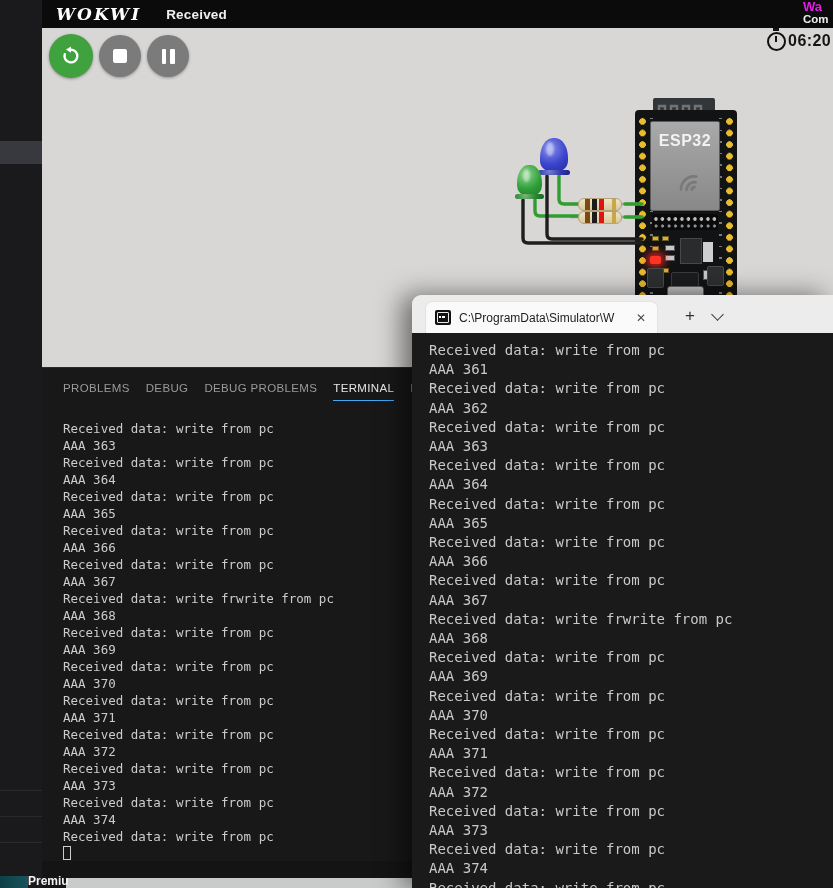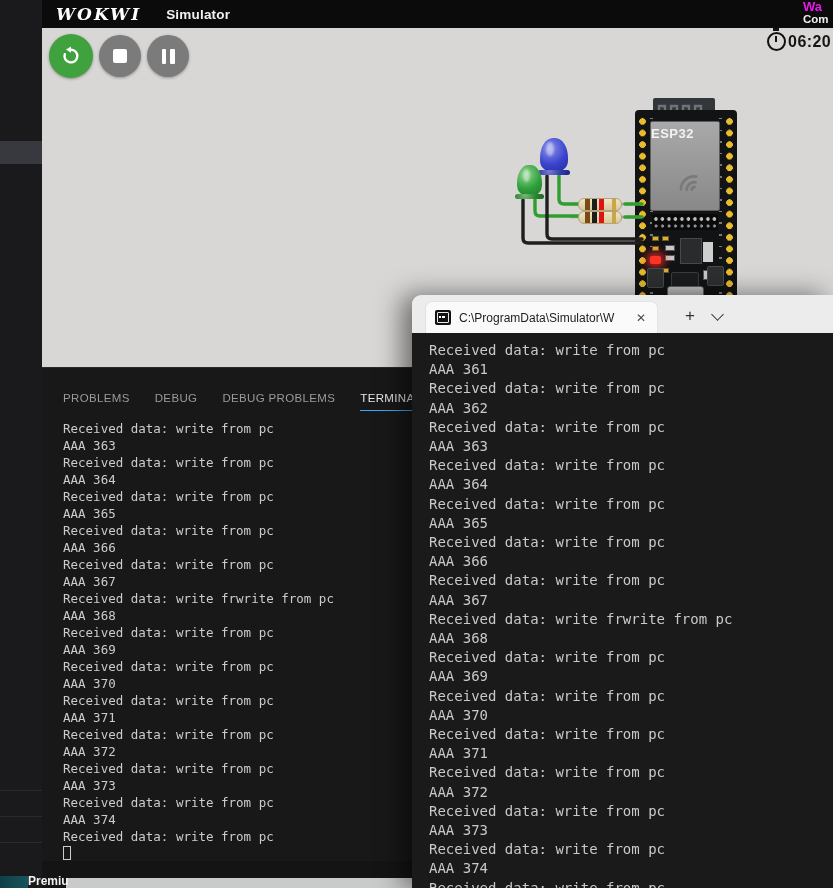--- a/index.html
+++ b/index.html
@@ -25,42 +25,42 @@
 
   
   #sim { left:42px; top:28px; width:791px; height:339px; background:#d8d7d5; z-index:2; }
   .ctl { position:absolute; border-radius:50%; display:flex; align-items:center; justify-content:center; cursor:pointer; }
   #btn-restart { left:7px; top:6px; width:44px; height:44px; background:#3fa23f; box-shadow:0 1px 3px rgba(0,0,0,.35); }
   #btn-stop    { left:57px; top:7px; width:42px; height:42px; background:#7b7b7b; box-shadow:0 1px 3px rgba(0,0,0,.3); }
   #btn-pause   { left:105px; top:7px; width:42px; height:42px; background:#7b7b7b; box-shadow:0 1px 3px rgba(0,0,0,.3); }
   .sq { width:14px; height:14px; background:#fff; border-radius:2px; }
   .pb { display:flex; gap:4px; } .pb i { width:4.5px; height:15px; background:#fff; border-radius:1px; }
 
-  #timer { position:absolute; right:2px; top:4px; display:flex; align-items:center; gap:2px; }
+  #timer { position:absolute; right:2px; top:4px; display:flex; align-items:flex-start; gap:2px; }
   .stopwatch { width:19px; height:19px; border:2.5px solid #111; border-radius:50%; position:relative; }
   .stopwatch:before { content:""; position:absolute; left:4px; top:-6px; width:6px; height:3px; background:#111; }
   .stopwatch:after  { content:""; position:absolute; left:6px; top:2px; width:2px; height:6px; background:#111; }
   #timer .tval { font-size:16px; font-weight:600; color:#151515; letter-spacing:.4px; }
 
   
   #board { position:absolute; left:593px; top:70px; width:102px; height:215px; z-index:4; }
   .antenna { position:absolute; left:18px; top:0; width:62px; height:27px; background:#333639; border-radius:2px 2px 0 0; }
   .antenna svg { position:absolute; left:4px; top:5px; }
   .antenna .dot { position:absolute; bottom:3px; width:4px; height:4px; background:#d9a62a; border-radius:1px; }
   .pcb { position:absolute; left:0; top:12px; width:102px; height:203px; background:#121315; border-radius:4px; }
   .pincol { position:absolute; top:6px; width:11px; height:192px;
             background-image:radial-gradient(circle at 5.5px 5.5px, #e8bc2c 3.1px, rgba(0,0,0,0) 3.5px);
             background-size:11px 11.6px; }
   .pincol.left { left:2px; } .pincol.right { right:2px; }
   .pinlbl { position:absolute; top:8px; width:3px; height:188px; opacity:.55;
             background-image:repeating-linear-gradient(to bottom,#cfcfcf 0 1.5px, rgba(0,0,0,0) 1.5px 11.6px); }
   .pinlbl.left { left:15px; } .pinlbl.right { right:15px; }
   .shield { position:absolute; left:15px; top:11px; width:70px; height:90px;
             background:linear-gradient(180deg,#a9a9a9,#888); border:1px solid #5c5c5c; border-radius:2px; }
-  .shield .chipname { margin-top:4px; font-size:13px; font-weight:bold;
+  .shield .chipname { text-align:center; margin-top:10px; font-size:16px; font-weight:bold;
             color:#f2f2f2; font-family:"Liberation Sans",sans-serif; letter-spacing:.5px; }
   .wifi { position:absolute; left:19px; top:42px; width:32px; height:32px; }
   .castellation { position:absolute; left:17px; top:104px; width:66px; height:16px; background:#0a0a0a;
             border-radius:2px;
             background-image:radial-gradient(circle at 4px 5px,#bfbfbf 1.6px,rgba(0,0,0,0) 2px),
                              radial-gradient(circle at 4px 12px,#8f8f8f 1.4px,rgba(0,0,0,0) 1.8px);
             background-size:6.5px 16px; }
   .smd-y { position:absolute; width:7px; height:5px; background:#d9b13a; border:1px solid #6b5a1d; }
   .smd-g { position:absolute; width:10px; height:6px; background:#c9c9c9; border:1px solid #555; }
   .reg { position:absolute; left:45px; top:128px; width:22px; height:26px; background:#2a2b2d; border:1px solid #47484a; }
@@ -90,21 +90,21 @@
   .resistor i { position:absolute; top:0; height:100%; }
   .band1 { left:6px;  width:5px; background:#7b4a12; }
   .band2 { left:13px; width:5px; background:#1c1c1c; }
   .band3 { left:20px; width:5px; background:#e01212; }
   .band4 { left:33px; width:4px; background:#c9a648; }
   #res-1 { left:536px; top:170px; }
   #res-2 { left:536px; top:183px; }
 
   
   #panel { left:42px; top:367px; width:791px; height:508px; background:#181818; border-top:1px solid #2a2a2a; z-index:2; }
-  #panel-tabs { position:absolute; left:21px; top:24px; display:flex; gap:25px; }
+  #panel-tabs { position:absolute; left:21px; top:14px; display:flex; gap:16px; }
   #panel-tabs .tab { font-size:11.5px; letter-spacing:.35px; color:#9a9a9a; padding-bottom:6px; cursor:pointer; white-space:nowrap; }
   #panel-tabs .tab.active { color:#e6e6e6; border-bottom:1.5px solid #3fa7f5; }
   #vs-lines { position:absolute; left:21px; top:52px; font-family:"DejaVu Sans Mono", monospace;
               font-size:12.5px; line-height:17px; color:#cccccc; white-space:pre; }
   #vs-cursor { position:absolute; left:21px; top:478px; width:8px; height:14px; border:1px solid #cccccc; }
 
   
   #strip-dark  { left:42px; top:861px; width:370px; height:27px; background:#141414; z-index:3; }
   #strip-light { left:66px; top:878px; width:346px; height:10px; background:#c9cbcb; z-index:4; }
   #taskbar-teal{ left:0px; top:876px; width:28px; height:12px; background:linear-gradient(90deg,#0f3f46,#17545c); z-index:5; }
@@ -139,21 +139,21 @@
 
   <div class="abs" id="rail">
     <div class="hl"></div>
     <div class="hr" style="top:790px"></div>
     <div class="hr" style="top:816px"></div>
     <div class="hr" style="top:842px"></div>
   </div>
 
   <div class="abs" id="topbar">
     <span class="logo">WOKWI</span>
-    <span class="subtitle">Simulator</span>
+    <span class="subtitle">Received</span>
     <div id="topbar-right">
       <div class="l1">Wa</div>
       <div class="l2">Com</div>
     </div>
   </div>
 
   <div class="abs" id="sim">
 
     <div class="ctl" id="btn-restart">
       <svg width="22" height="22" viewBox="0 0 24 24">

